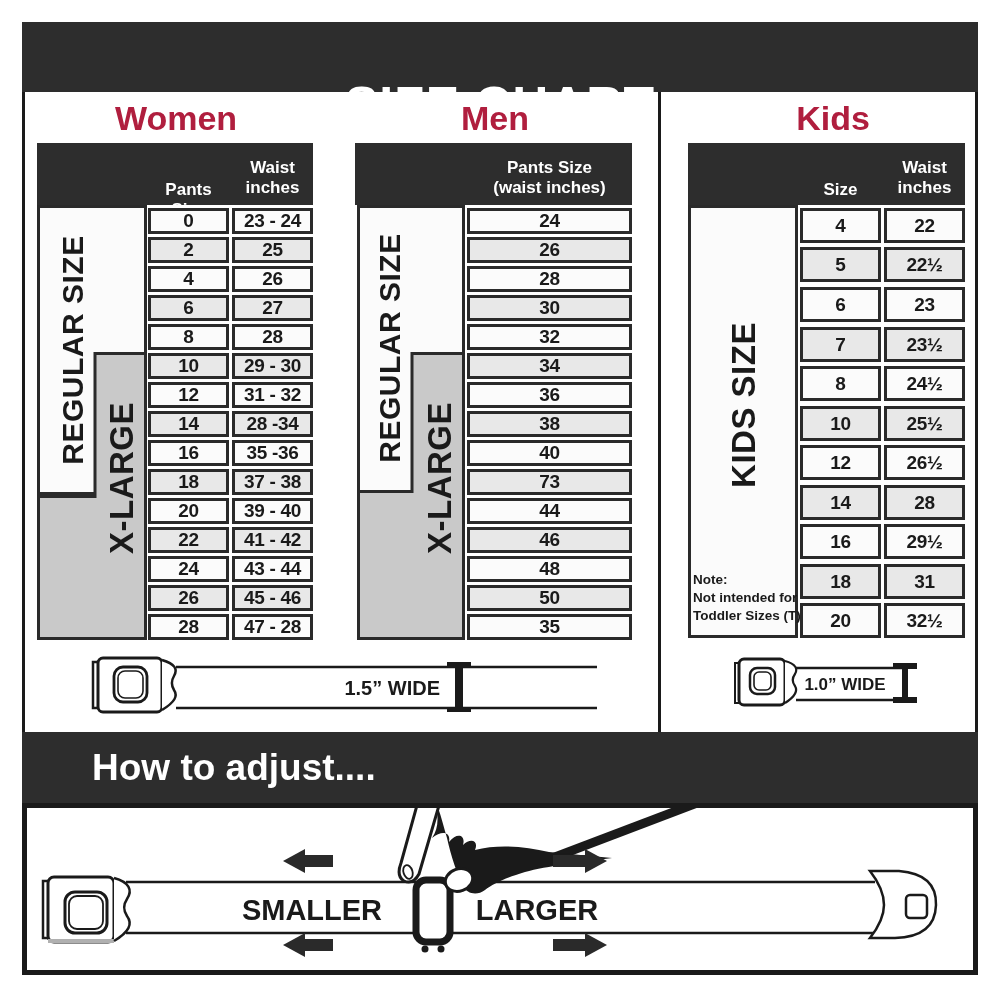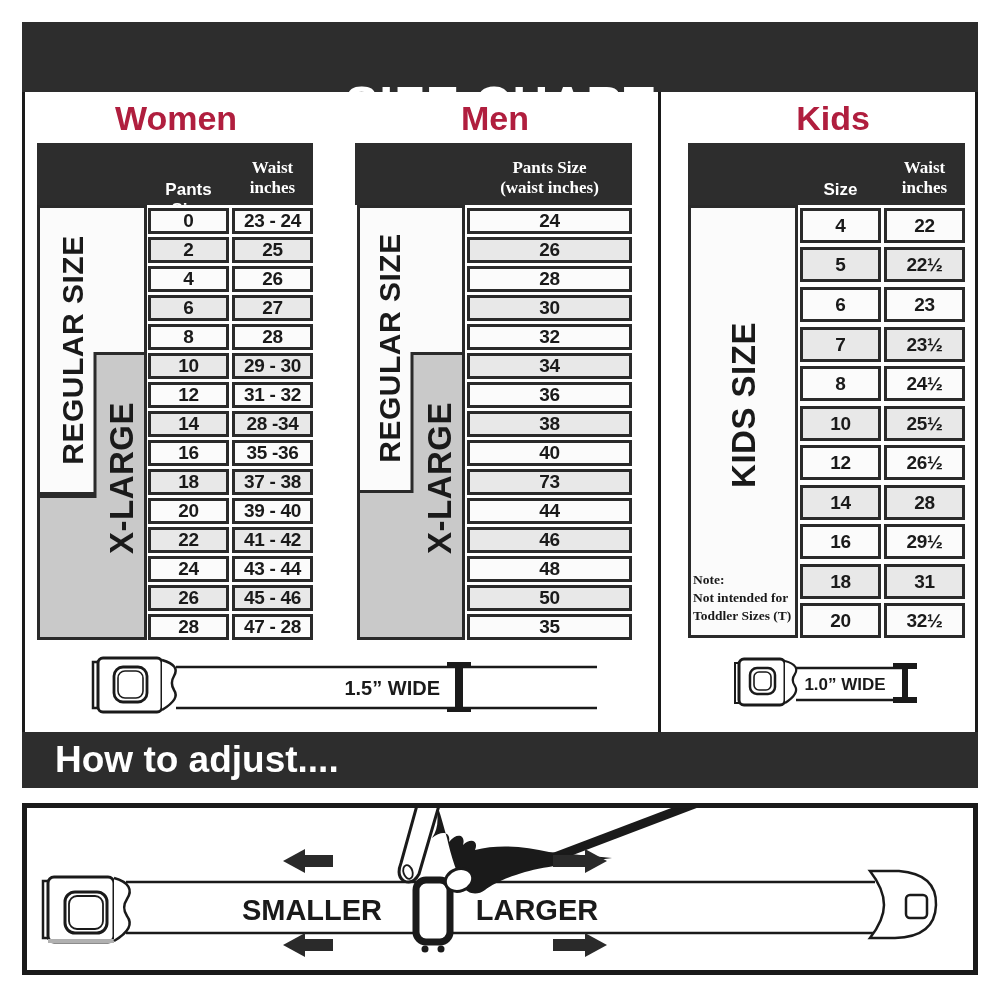--- a/index.html
+++ b/index.html
@@ -5,21 +5,21 @@
   html,body{margin:0;padding:0;background:#fff;}
   #stage{position:relative;width:1000px;height:1000px;background:#fff;overflow:hidden;
          font-family:"Liberation Sans",sans-serif;color:#1a1a1a;}
   .abs{position:absolute;box-sizing:border-box;}
   .dark{background:#2d2d2d;}
   .banner-text{color:#fff;font-weight:bold;font-size:50px;letter-spacing:1px;
                display:flex;align-items:center;justify-content:center;width:100%;height:100%;margin-top:48px;}
   .vline{background:#1a1a1a;}
   .colTitle{color:#b01e3e;font-weight:bold;font-size:34px;text-align:center;}
   .thead{color:#fff;font-weight:bold;font-size:17px;text-align:center;line-height:1.18;}
-  .preline{white-space:pre-line;font-family:Liberation Serif, serif;}
+  .preline{white-space:pre-line;}
   .cell{position:absolute;box-sizing:border-box;height:26px;border:3px solid #2a2a2a;background:#fbfbfb;
         display:flex;align-items:center;justify-content:center;font-weight:bold;font-size:19px;letter-spacing:-0.3px;}
   .kcell{height:35px;}
   .alt{background:#e8e8e8;}
   .wc1{left:148px;width:81px;} .wc2{left:232px;width:81px;}
   .mc{left:467px;width:165px;}
   .kc1{left:800px;width:81px;} .kc2{left:884px;width:81px;}
   .vlabel{position:absolute;font-weight:bold;white-space:nowrap;color:#1a1a1a;
           transform:translate(-50%,-50%) rotate(-90deg);letter-spacing:0.5px;}
   .kidsbox{border:3px solid #2a2a2a;background:#fbfbfb;}
@@ -183,21 +183,21 @@
       <line x1="66" y1="48" x2="172" y2="48" stroke="#1a1a1a" stroke-width="2.5"></line>
     </g>
     <g>
       <rect x="163" y="11" width="24" height="6" fill="#1a1a1a"></rect>
       <rect x="163" y="45" width="24" height="6" fill="#1a1a1a"></rect>
       <rect x="172" y="14" width="6" height="34" fill="#1a1a1a"></rect>
     </g>
     <text x="115" y="38" font-size="17" text-anchor="middle">1.0” WIDE</text>
   </svg>
 
-  <div class="abs dark" style="left:22px;top:732px;width:956px;height:56px;">
+  <div class="abs dark" style="left:22px;top:732px;width:956px;height:71px;padding-left:37px;">
     <div class="adjustTitle">How to adjust....</div>
   </div>
 
   <div class="abs illubox" style="left:22px;top:803px;width:956px;height:172px;">
     <svg width="946" height="162" viewBox="0 0 946 162">
 
       <g>
         <rect x="16" y="73" width="7" height="57" fill="#fff" stroke="#1a1a1a" stroke-width="2.5"></rect>
         <rect x="21" y="69" width="66" height="65" rx="6" fill="#fff" stroke="#1a1a1a" stroke-width="3"></rect>
         <rect x="21" y="131" width="66" height="4" fill="#b0b0b0"></rect>

